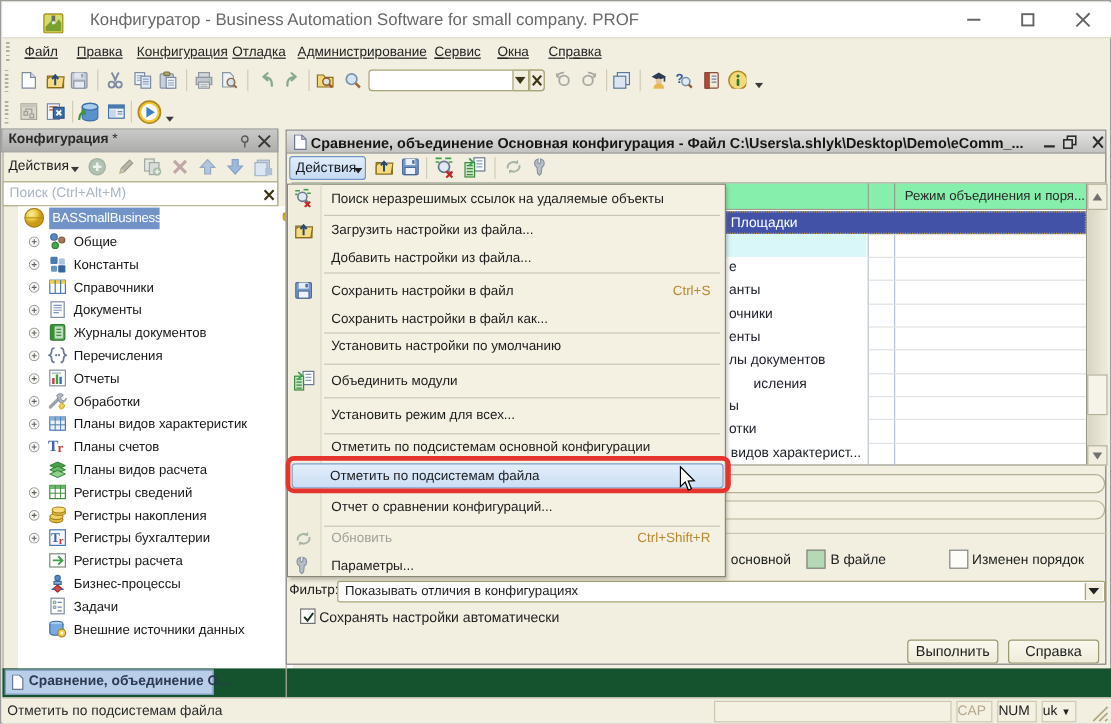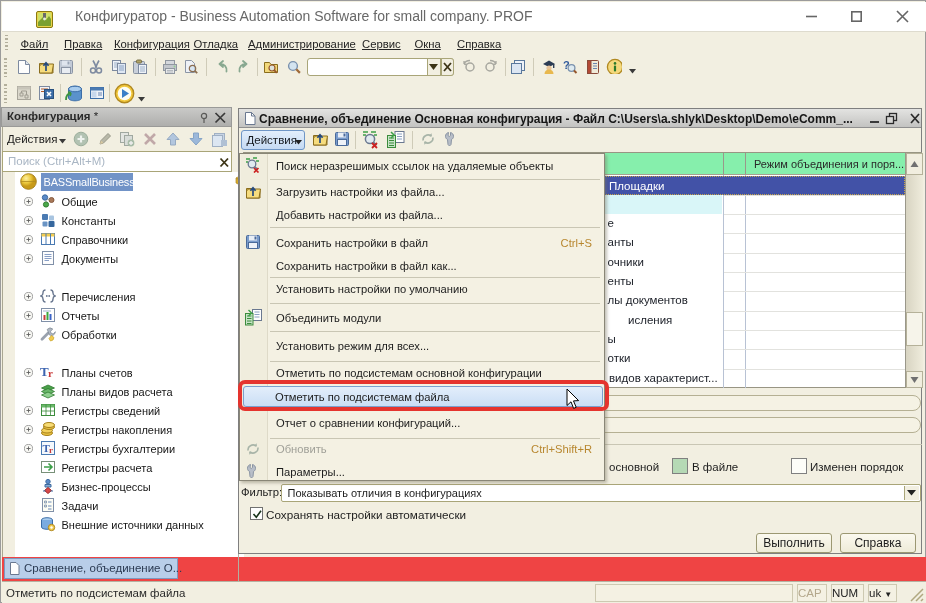--- a/index.html
+++ b/index.html
@@ -43,21 +43,21 @@
 .btn { position:absolute; height:20px; background:linear-gradient(#fbf9ef,#eeebd8); border:1px solid #9c9872; border-radius:3px; text-align:center; font-size:12px; color:#1d1d1d; line-height:18px; }
 
 #pmenu { left:238px; top:152px; width:366px; height:328px; background:#f4f1e3; border:1px solid #898677; box-shadow:2px 2px 3px rgba(120,115,95,.45); }
 .mrow { position:absolute; left:2px; width:360px; height:21px;text-decoration:underline; }
 .mtext { position:absolute; left:34px; top:4.5px; font-size:11.2px; color:#1c1c1c; white-space:nowrap; }
 .msep { position:absolute; left:30px; width:330px; height:1px; background:#c9c6b4; }
 .mshort { position:absolute; right:10px; top:4.5px; font-size:11.2px; color:#b8872f; }
 
 #statusbar { left:1px; top:580px; width:924px; height:22px; background:#f2efe1; border-top:1px solid #b5b2a2; }
 .sbox { position:absolute; top:2px; height:18px; border:1px solid #cdc9b1; background:#f4f1e3; font-size:11.5px; line-height:16px; }
-#tabstrip { left:1px; top:556px; width:924px; height:24px; background:#ef4444; }
+#tabstrip { left:1px; top:556px; width:924px; height:24px; background:#14532d;font-weight:bold; }
 </style>
 </head>
 <body>
 <div id="app">
   <div class="abs" id="titlebar"></div>
   <svg class="abs" style="left:35px;top:10px" width="17" height="17">
     <rect x="0.5" y="0.5" width="16" height="16" rx="1.5" fill="#e8d44a" stroke="#8a7a10"></rect>
     <rect x="2" y="2" width="13" height="13" fill="#cfe06a"></rect>
     <path d="M2 11 L7 6 L10 9 L13 5 L15 8 L15 15 L2 15 Z" fill="#7aa030"></path>
     <rect x="7" y="2" width="3" height="5" fill="#6a6a68"></rect>
@@ -344,20 +344,33 @@
         <svg class="plus" viewBox="0 0 11 11">
           <circle cx="5.5" cy="5.5" r="5" fill="#f8f8f4" stroke="#909090"></circle>
           <path d="M3 5.5 h5 M5.5 3 v5" stroke="#606060" stroke-width="1.1"></path>
         </svg>
       <svg class="ic" style="left:25px;top:1px">
           <rect x="2.5" y="1.5" width="11" height="13" fill="#fdfdfd" stroke="#8090a8"></rect>
           <path d="M4.5 4.5 h7 M4.5 6.5 h7 M4.5 8.5 h7 M4.5 10.5 h4.5" stroke="#7a94c0" stroke-width="0.9"></path>
         </svg>
       <div class="tlabel">Документы</div>
       </div>
+    <div class="trow" style="top:96px">
+        <svg class="plus" viewBox="0 0 11 11">
+          <circle cx="5.5" cy="5.5" r="5" fill="#f8f8f4" stroke="#909090"></circle>
+          <path d="M3 5.5 h5 M5.5 3 v5" stroke="#606060" stroke-width="1.1"></path>
+        </svg>
+      <svg class="ic" style="left:25px;top:1px">
+          <rect x="2" y="1.5" width="12" height="13" rx="1.5" fill="#5aa85a" stroke="#2f7a2f"></rect>
+          <rect x="4.5" y="3" width="8" height="10" rx="1" fill="#bce0bc"></rect>
+          <rect x="2" y="1.5" width="3.5" height="13" rx="1.5" fill="#3c8c3c"></rect>
+          <path d="M7 5.5 h4 M7 8 h4 M7 10.5 h4" stroke="#4a8a4a" stroke-width="1"></path>
+        </svg>
+      <div class="tlabel">Журналы документов</div>
+      </div>
     <div class="trow" style="top:115px">
         <svg class="plus" viewBox="0 0 11 11">
           <circle cx="5.5" cy="5.5" r="5" fill="#f8f8f4" stroke="#909090"></circle>
           <path d="M3 5.5 h5 M5.5 3 v5" stroke="#606060" stroke-width="1.1"></path>
         </svg>
       <svg class="ic" style="left:25px;top:1px">
           <path d="M5.5 2 c-2 0-2.5 1.5-2.5 3 0 1.5-0.3 2.5-2 3 1.7 0.5 2 1.5 2 3 0 1.5 0.5 3 2.5 3" fill="none" stroke="#6a7890" stroke-width="1.4"></path>
           <path d="M10.5 2 c2 0 2.5 1.5 2.5 3 0 1.5 0.3 2.5 2 3 -1.7 0.5-2 1.5-2 3 0 1.5-0.5 3-2.5 3" fill="none" stroke="#6a7890" stroke-width="1.4"></path>
           <circle cx="6.8" cy="8" r="0.9" fill="#6a7890"></circle>
           <circle cx="9.2" cy="8" r="0.9" fill="#6a7890"></circle>
@@ -382,20 +395,32 @@
         <svg class="plus" viewBox="0 0 11 11">
           <circle cx="5.5" cy="5.5" r="5" fill="#f8f8f4" stroke="#909090"></circle>
           <path d="M3 5.5 h5 M5.5 3 v5" stroke="#606060" stroke-width="1.1"></path>
         </svg>
       <svg class="ic" style="left:25px;top:1px">
           <path d="M2 13.2 L8.2 7" stroke="#9aa2ae" stroke-width="2.8" stroke-linecap="round"></path>
           <path d="M7.2 3.4 a4 4 0 0 1 5.6-0.3 l-2.3 2.2 0.7 2 2 0.7 2.2-2.3 a4 4 0 0 1-5.8 3.4 z" fill="#b0b8c2" stroke="#7e8894" stroke-width="0.7"></path>
           <path d="M11.5 9.5 l2.5 2 -1 2.5 -2.5 1 -1.5-2.5 z" fill="#f2cc50" stroke="#c8a020" stroke-width="0.7"></path>
         </svg>
       <div class="tlabel">Обработки</div>
+      </div>
+    <div class="trow" style="top:172px">
+        <svg class="plus" viewBox="0 0 11 11">
+          <circle cx="5.5" cy="5.5" r="5" fill="#f8f8f4" stroke="#909090"></circle>
+          <path d="M3 5.5 h5 M5.5 3 v5" stroke="#606060" stroke-width="1.1"></path>
+        </svg>
+      <svg class="ic" style="left:25px;top:1px">
+          <rect x="1.5" y="2.5" width="13" height="11" fill="#e8f0f8" stroke="#4a7ab2"></rect>
+          <rect x="1.5" y="2.5" width="13" height="3" fill="#88aed2"></rect>
+          <path d="M6 2.5 v11 M10.5 2.5 v11 M1.5 9 h13" stroke="#4a7ab2" stroke-width="0.8"></path>
+        </svg>
+      <div class="tlabel">Планы видов характеристик</div>
       </div>
     <div class="trow" style="top:191px">
         <svg class="plus" viewBox="0 0 11 11">
           <circle cx="5.5" cy="5.5" r="5" fill="#f8f8f4" stroke="#909090"></circle>
           <path d="M3 5.5 h5 M5.5 3 v5" stroke="#606060" stroke-width="1.1"></path>
         </svg>
       <svg class="ic" style="left:25px;top:1px">
           <text x="0" y="12" font-family="Liberation Serif" font-size="13" font-weight="bold" fill="#3c64b0">T</text>
           <text x="8" y="13" font-family="Liberation Serif" font-size="11" font-weight="bold" fill="#c83c3c">r</text>
         </svg>

